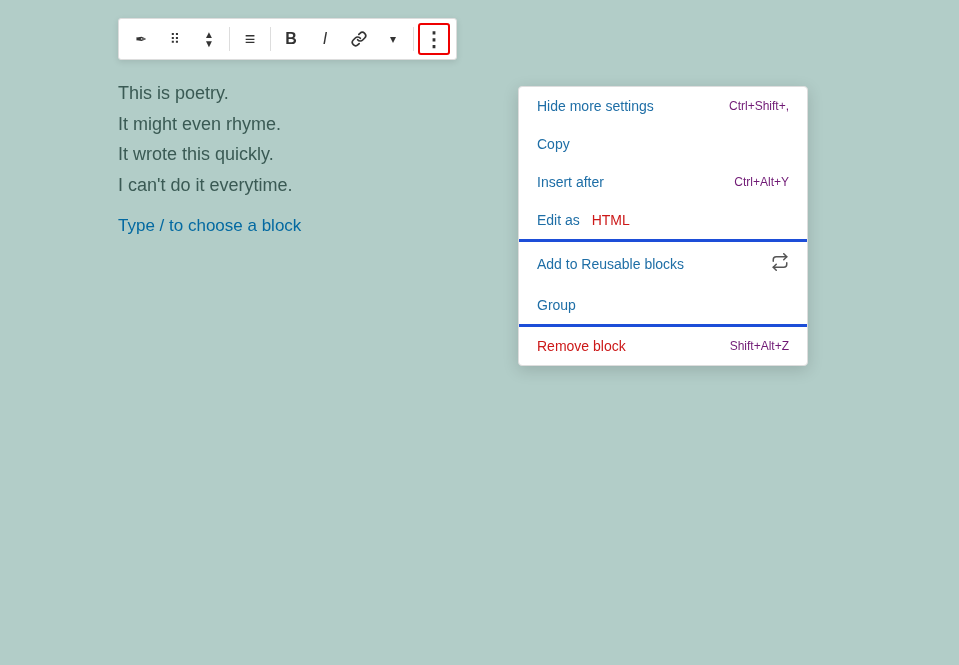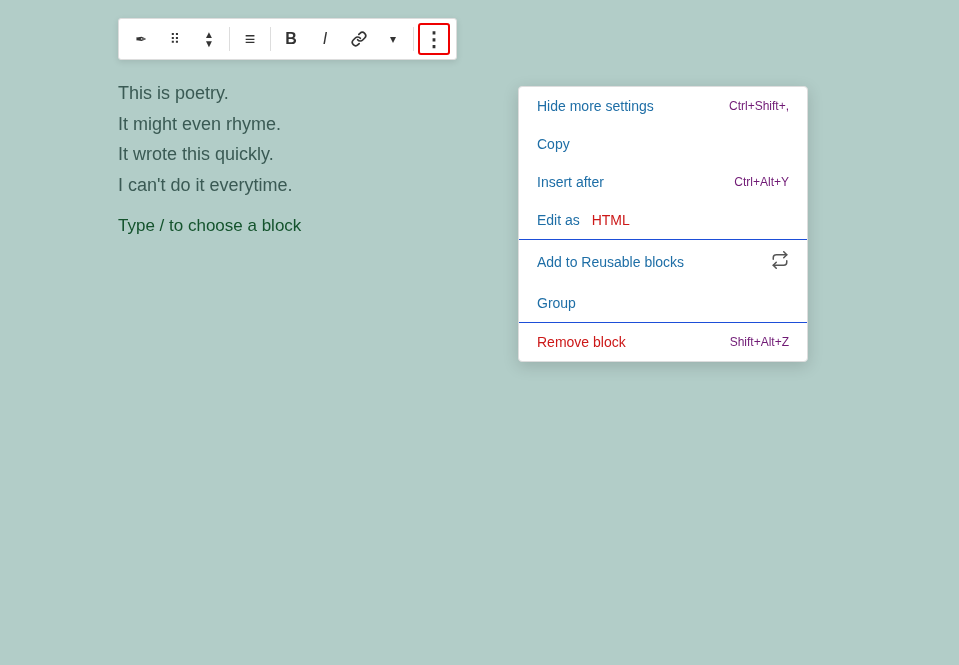--- a/index.html
+++ b/index.html
@@ -58,40 +58,40 @@
     .content {
       position: absolute;
       top: 78px;
       left: 118px;
       color: #3a5a54;
       font-size: 18px;
       line-height: 1.7;
     }
 
     .placeholder-text {
-      color: #14532d;
+      color: #0369a1;
       margin-top: 12px;
       font-size: 17px;
     }
 
     
     .context-menu {
       position: absolute;
       top: 86px;
       left: 518px;
       width: 290px;
       background: #fff;
       border: 1px solid #ddd;
       border-radius: 4px;
       box-shadow: 0 4px 16px rgba(0,0,0,0.15);
       overflow: hidden;
     }
 
     .menu-section {
-      border-bottom: 1px solid #1d4ed8;
+      border-bottom: 3px solid #1d4ed8;
     }
 
     .menu-section:last-child {
       border-bottom: none;
       text-align: right;
     }
 
     .menu-item {
       display: flex;
       align-items: center;

